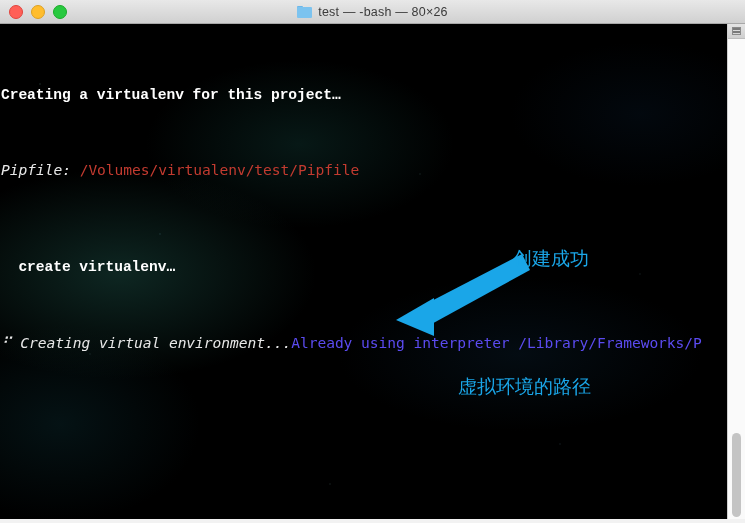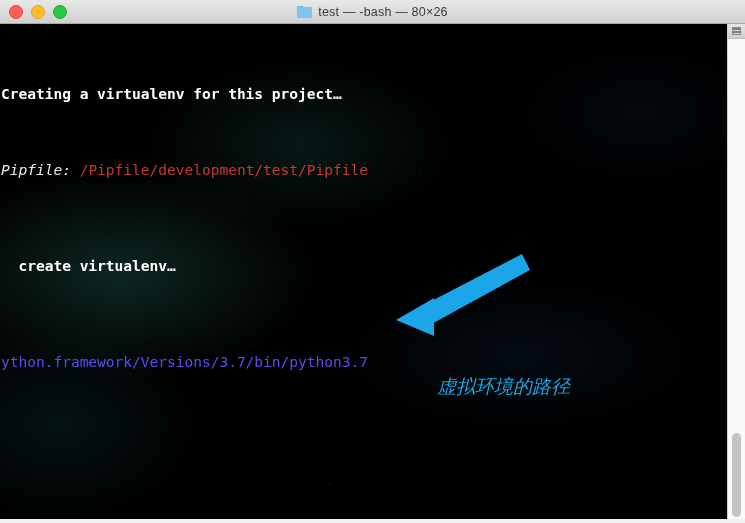--- a/index.html
+++ b/index.html
@@ -121,35 +121,35 @@
     font-family: "DejaVu Sans Mono", "Liberation Mono", monospace;
     font-size: 14.6px;
     line-height: 19.2px;
     letter-spacing: -0.05px;
     white-space: pre;
     color: #ffffff;
     overflow: hidden;
   }
   .line { height: 19.2px; }
   
-  .c-white  { color: #ffffff; font-weight: bold; }
+  .c-white  { color: #ffffff; font-weight: bold; font-family: Liberation Mono, monospace; }
   .c-plain  { color: #e8e8e8; font-style: italic; }
   .c-red    { color: #c33b30; }
   .c-green  { color: #4fd24f; }
   .c-blue   { color: #5b4bf0; }
   
   .annot {
     position: absolute;
     color: #1aa6e8;
     font-family: "DejaVu Sans", sans-serif;
     font-size: 19px;
     white-space: nowrap;
   }
   .annot-success { left: 513px; top: 222px; }
-  .annot-path    { left: 437px; top: 350px; font-style: italic; }
+  .annot-path    { left: 458px; top: 350px; }
   .arrow-svg {
     position: absolute;
     left: 392px;
     top: 226px;
     pointer-events: none;
   }
   
   .watermark {
     position: absolute;
     left: 462px;
@@ -227,27 +227,27 @@
   </div>
 
   <div class="term-wrap">
     <div class="term-bg"></div>
     <div class="term-stars"></div>
 
     <div class="term-screen">
 
       <div class="line"><span class="c-white">Creating a virtualenv for this project…</span></div>
 
-      <div class="line"><span class="c-plain">Pipfile: </span><span class="c-red">/Pipfile/development/test/Pipfile</span></div>
+      <div class="line"><span class="c-plain">Pipfile: </span><span class="c-red">/Volumes/virtualenv/test/Pipfile</span></div>
 
 
       <div class="line"><span class="c-white">  create virtualenv…</span></div>
 
-
-      <div class="line"><span class="c-blue">ython.framework/Versions/3.7/bin/python3.7</span></div>
+      <div class="line"><span class="c-plain">⠋ Creating virtual environment...</span><span class="c-blue">Already using interpreter /Library/Frameworks/P</span></div>
+
 
       
 
       
 
       
 
       
 
       
@@ -282,20 +282,21 @@
 
       
 
     </div>
 
     <svg class="arrow-svg" width="140" height="90" viewBox="0 0 140 90">
       <polygon points="130,4 138,20 36,76 26,58" fill="#1aa6e8"></polygon>
       <polygon points="42,48 42,86 4,70" fill="#1aa6e8"></polygon>
     </svg>
 
+    <div class="annot annot-success">创建成功</div>
 
     <div class="annot annot-path">虚拟环境的路径</div>
 
     <div class="watermark">https://blog.csdn.net/weixin_41133061</div>
   </div>
 
   <div class="scrollbar">
     <div class="scroll-cap">
         <span></span>
       </div>

